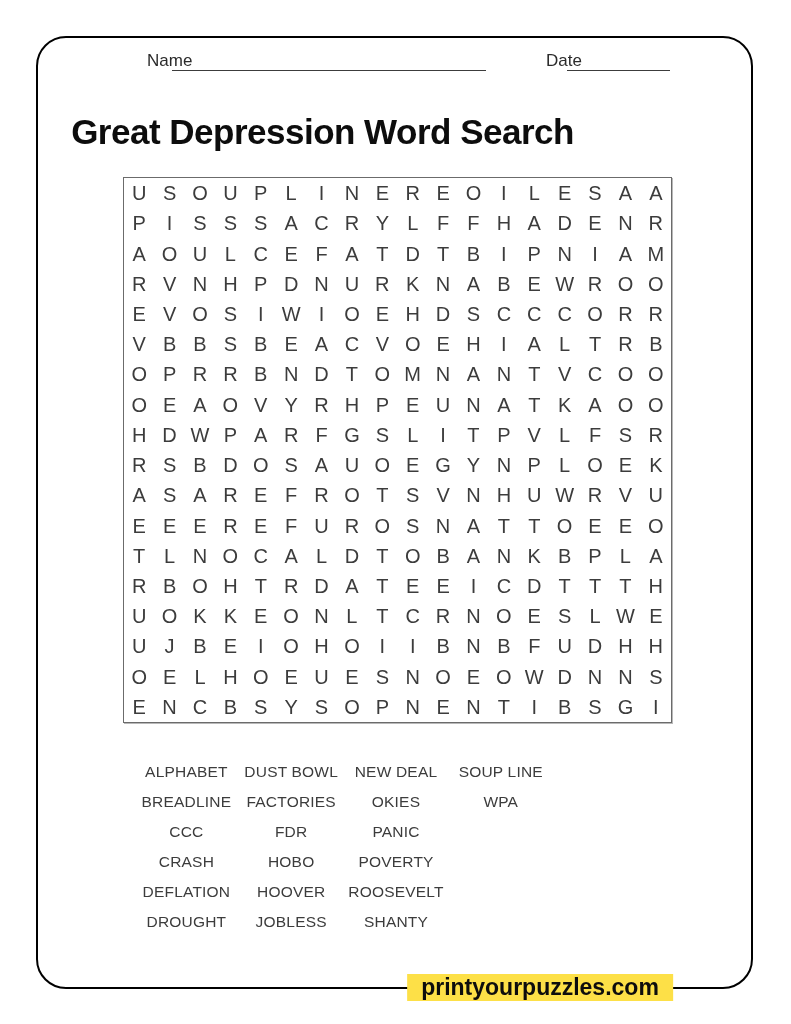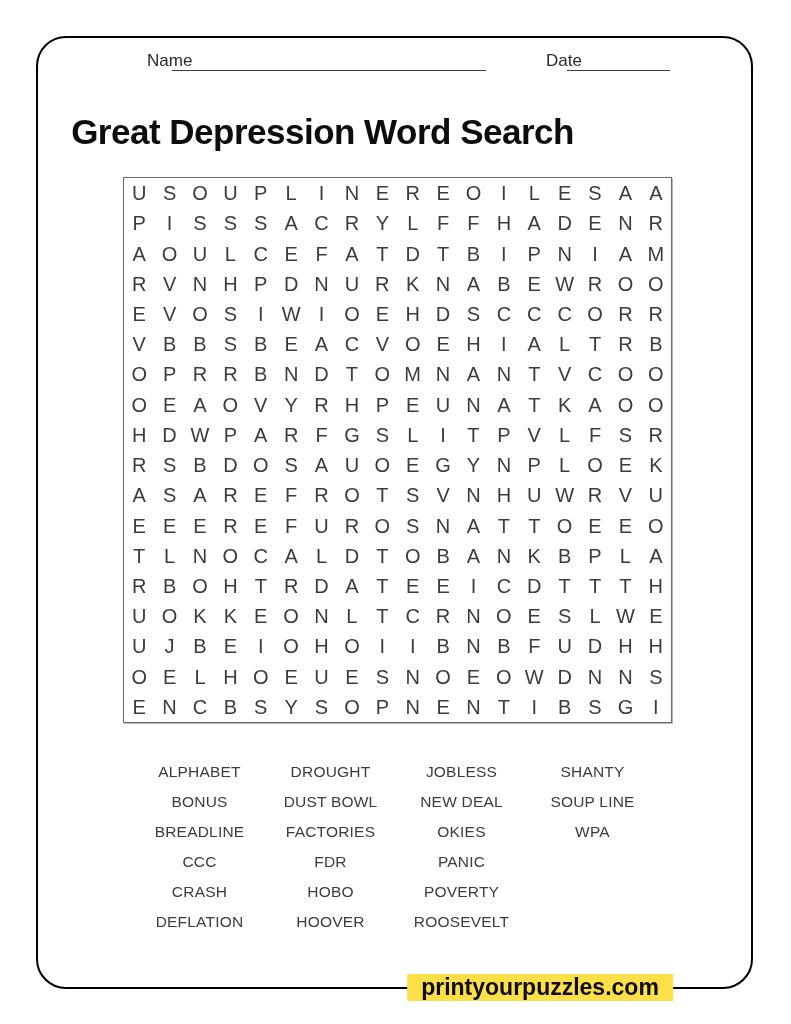--- a/index.html
+++ b/index.html
@@ -53,21 +53,21 @@
     background: #ffffff;
   }
   .cell {
     display: flex; align-items: center; justify-content: center;
     font-size: 20px; line-height: 1;
     color: var(--letter-ink, #3c3c3c);
   }
   .words {
     position: absolute; left: 134px; top: 757px; width: 524px;
     display: grid;
-    grid-template-columns: repeat(4, 1fr);
+    grid-template-columns: repeat(5, 1fr);
     grid-template-rows: repeat(6, 30px);
     grid-auto-flow: column;
   }
   .word {
     display: flex; align-items: center; justify-content: center;
     font-size: 15.5px; letter-spacing: 0.2px;
     color: var(--letter-ink, #3a3a3a);
     white-space: nowrap;
   }
   .footer {
@@ -416,21 +416,20 @@
       <div class="cell">T</div>
       <div class="cell">I</div>
       <div class="cell">B</div>
       <div class="cell">S</div>
       <div class="cell">G</div>
       <div class="cell">I</div>
     </div>
 
   <div class="words">
       <div class="word">ALPHABET</div>
-      <div class="word">BONUS</div>
       <div class="word">BREADLINE</div>
       <div class="word">CCC</div>
       <div class="word">CRASH</div>
       <div class="word">DEFLATION</div>
       <div class="word">DROUGHT</div>
       <div class="word">DUST BOWL</div>
       <div class="word">FACTORIES</div>
       <div class="word">FDR</div>
       <div class="word">HOBO</div>
       <div class="word">HOOVER</div>

